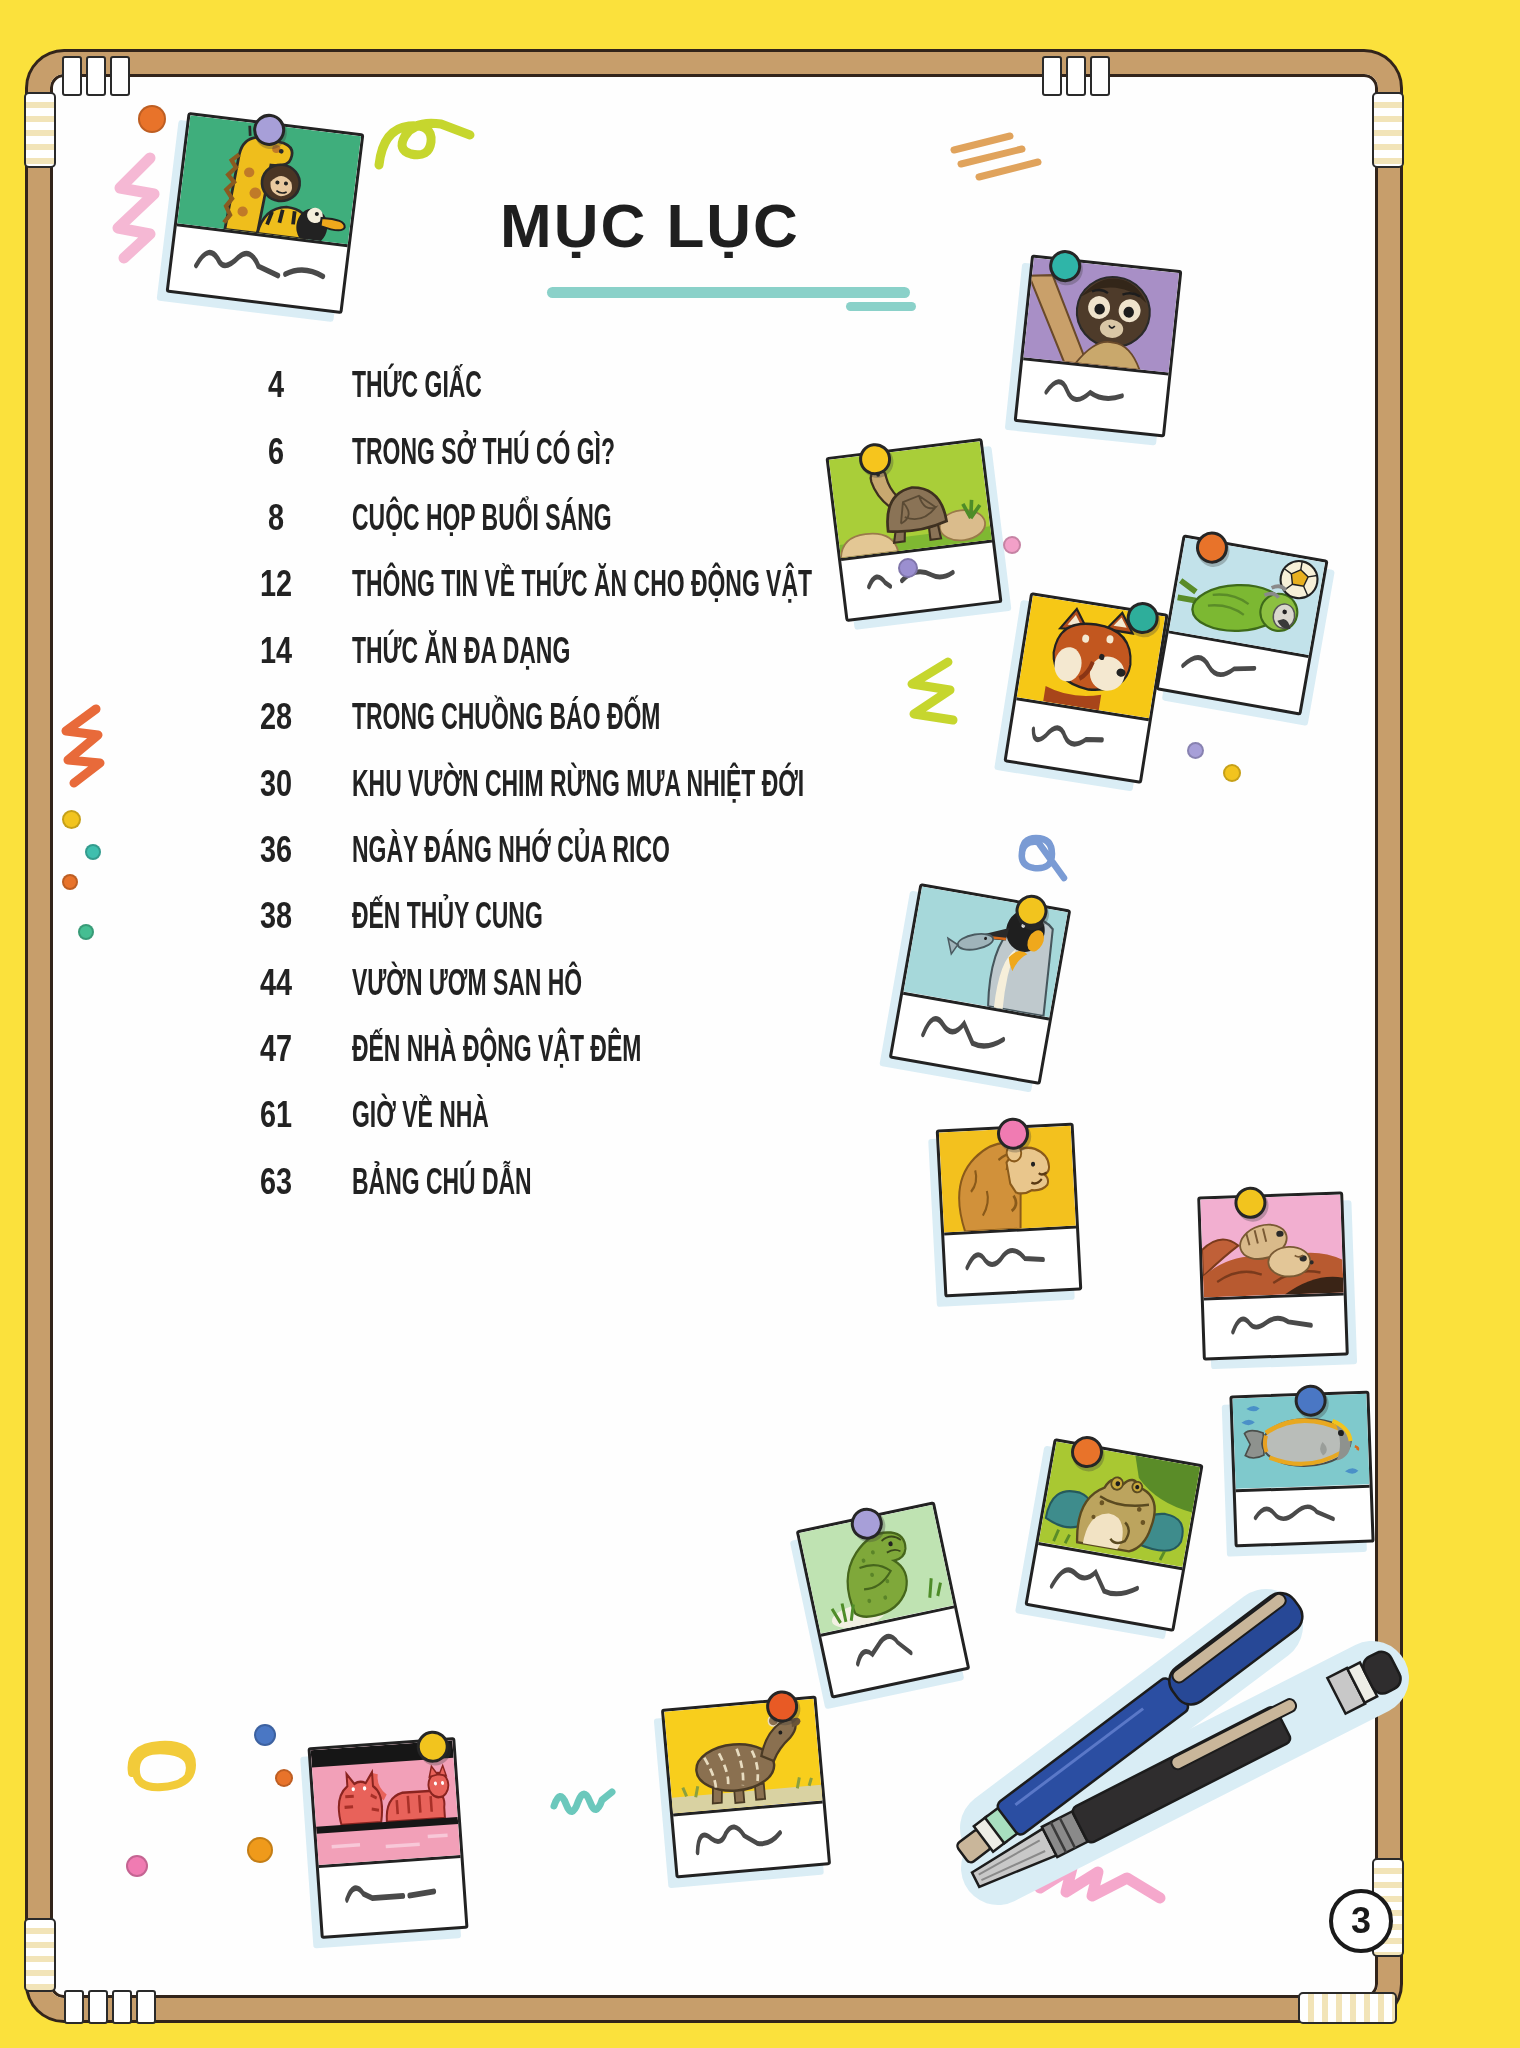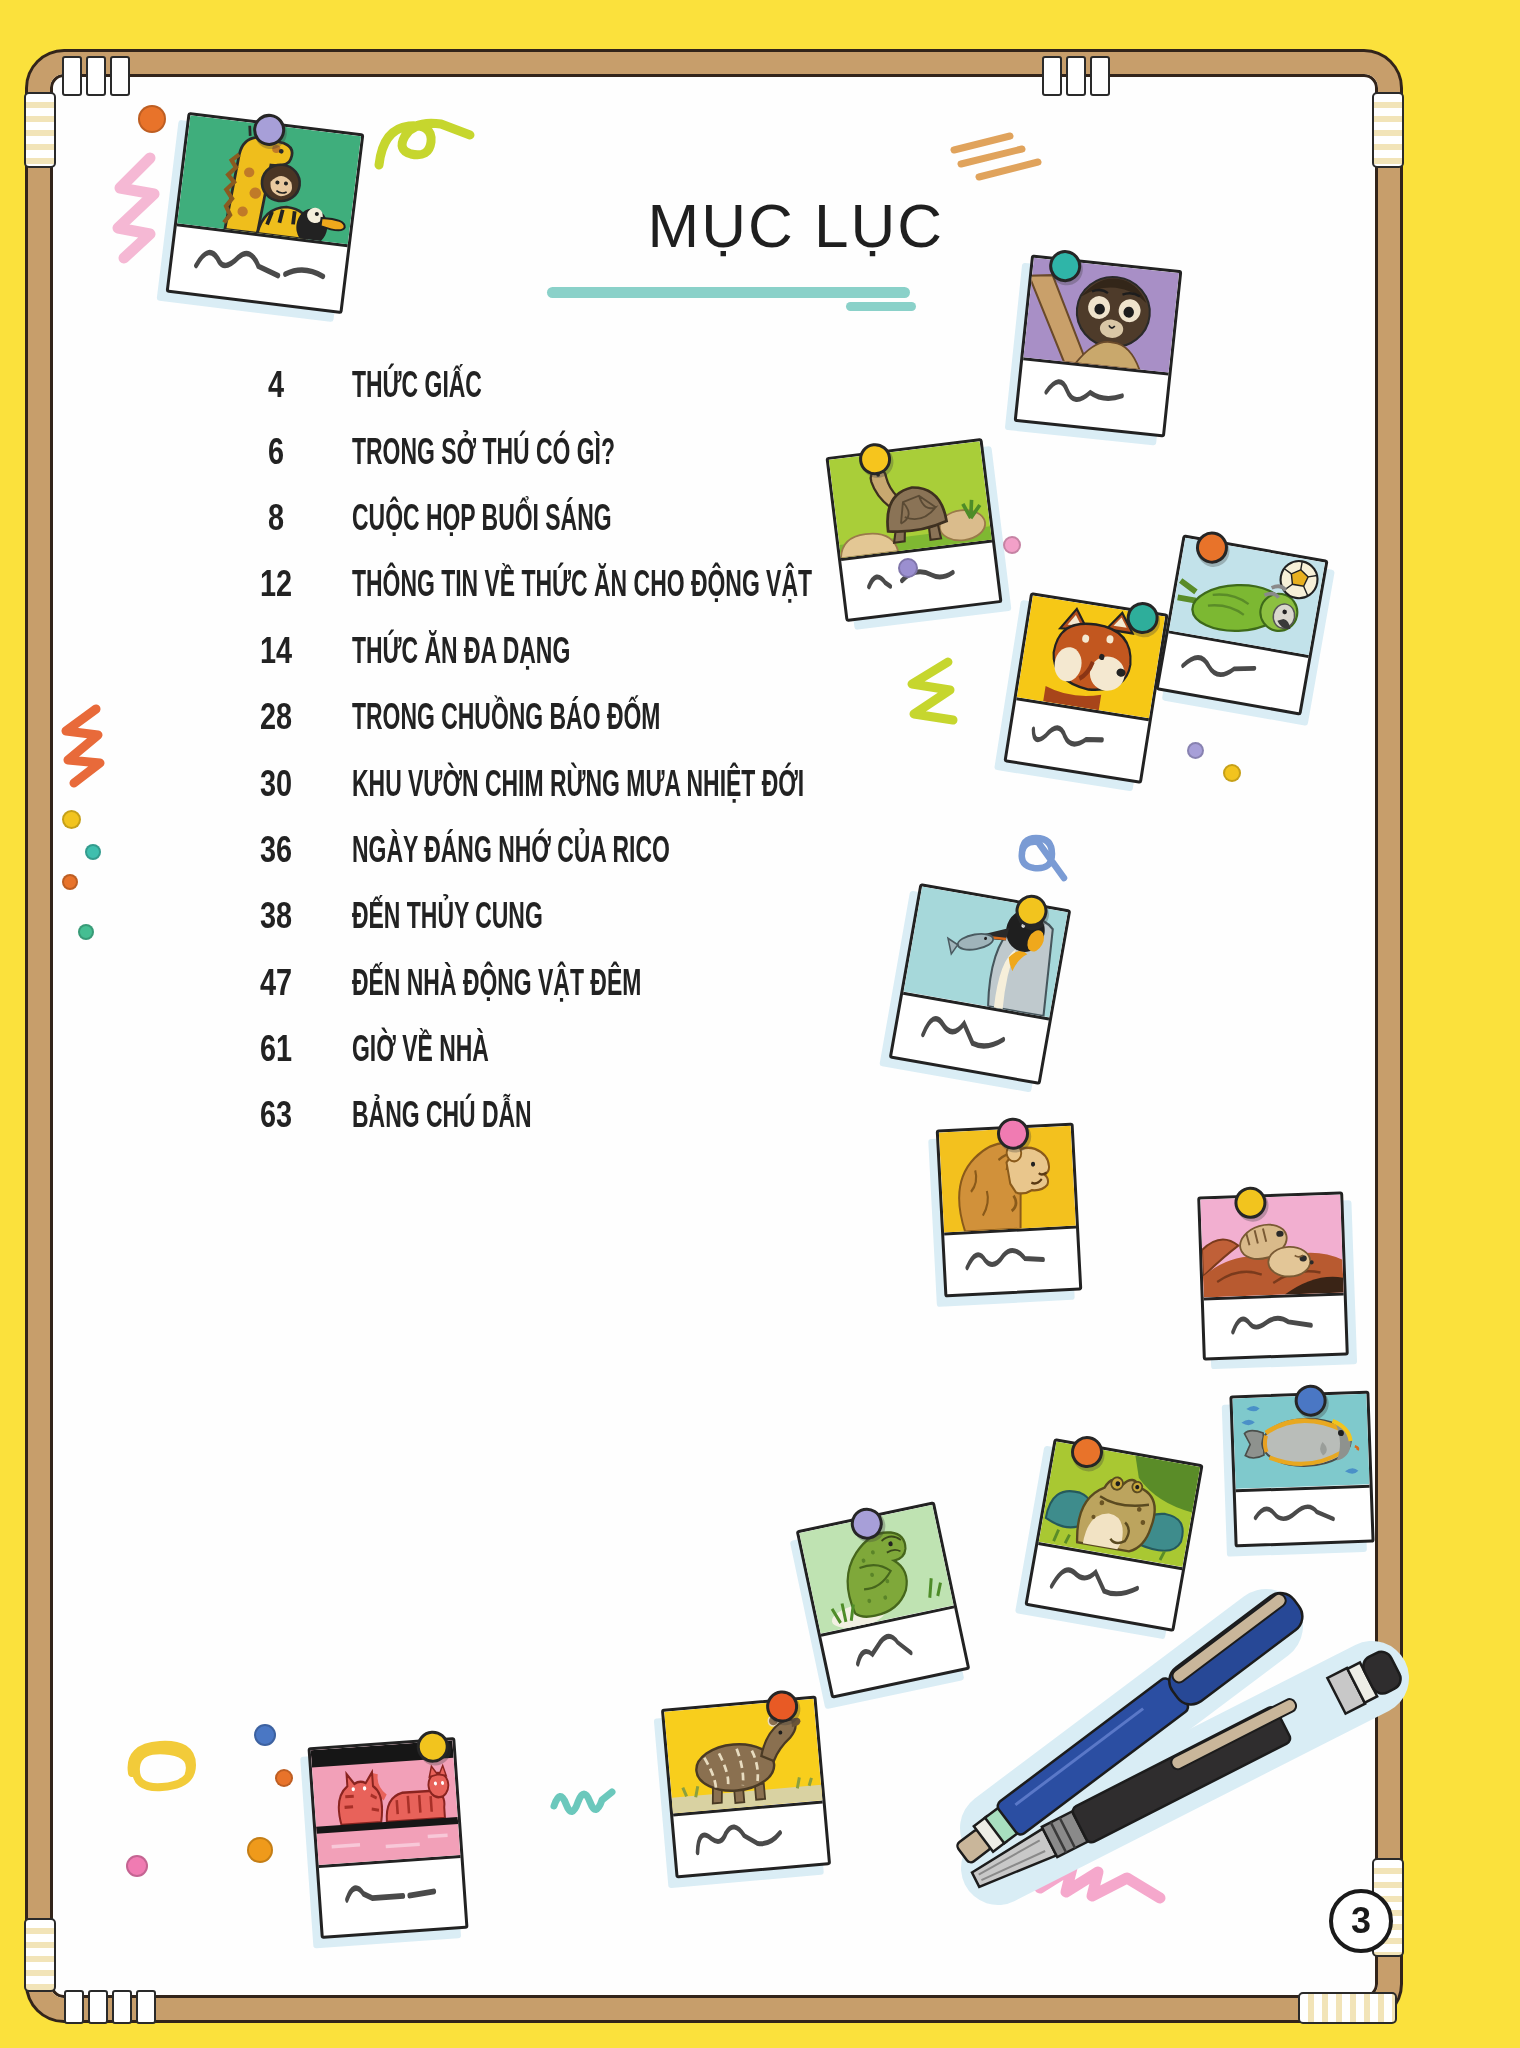--- a/index.html
+++ b/index.html
@@ -10,22 +10,22 @@
   .board{position:absolute;left:28px;top:52px;width:1372px;height:1968px;
          box-sizing:border-box;background:#FEFEFE;border:22px solid #C79E6B;
          border-radius:36px;
          box-shadow:0 0 0 3px #32241a, inset 0 0 0 3px #32241a;}
   .slat{position:absolute;background:#fff;border:2px solid #2a2a2a;border-radius:3px;}
   .wrapv{position:absolute;width:28px;border:2px solid #2a2a2a;border-radius:5px;
          background:repeating-linear-gradient(180deg,#ffffff 0 8px,#F2E4B8 8px 14px);}
   .wraph{position:absolute;height:28px;border:2px solid #2a2a2a;border-radius:5px;
          background:repeating-linear-gradient(90deg,#ffffff 0 8px,#F2E4B8 8px 14px);}
   
-  .title{position:absolute;left:500px;top:190px;width:444px;text-align:right;
-         font-size:62px;font-weight:400;letter-spacing:2px;color:#1F1F1F;}
+  .title{position:absolute;left:500px;top:190px;width:444px;text-align:left;
+         font-size:62px;font-weight:700;letter-spacing:2px;color:#1F1F1F;}
   .uline{position:absolute;border-radius:6px;}
   
   .toc{position:absolute;left:238px;top:352px;}
   .toc-row{height:66.4px;display:flex;align-items:center;color:#222;}
   .toc-num{display:inline-block;width:76px;text-align:center;font-size:37px;
            font-weight:700;transform:scaleX(.78);}
   .toc-label{display:inline-block;margin-left:38px;font-size:37px;font-weight:700;
              transform:scaleX(.62);transform-origin:0 50%;white-space:nowrap;}
   
   .polaroid{position:absolute;box-sizing:border-box;background:#fff;
@@ -105,20 +105,24 @@
     </div>
   <div class="toc-row">
       <span class="toc-num">36</span>
       <span class="toc-label">NGÀY ĐÁNG NHỚ CỦA RICO</span>
     </div>
   <div class="toc-row">
       <span class="toc-num">38</span>
       <span class="toc-label">ĐẾN THỦY CUNG</span>
     </div>
   <div class="toc-row">
+      <span class="toc-num">44</span>
+      <span class="toc-label">VƯỜN ƯƠM SAN HÔ</span>
+    </div>
+  <div class="toc-row">
       <span class="toc-num">47</span>
       <span class="toc-label">ĐẾN NHÀ ĐỘNG VẬT ĐÊM</span>
     </div>
   <div class="toc-row">
       <span class="toc-num">61</span>
       <span class="toc-label">GIỜ VỀ NHÀ</span>
     </div>
   <div class="toc-row">
       <span class="toc-num">63</span>
       <span class="toc-label">BẢNG CHÚ DẪN</span>

